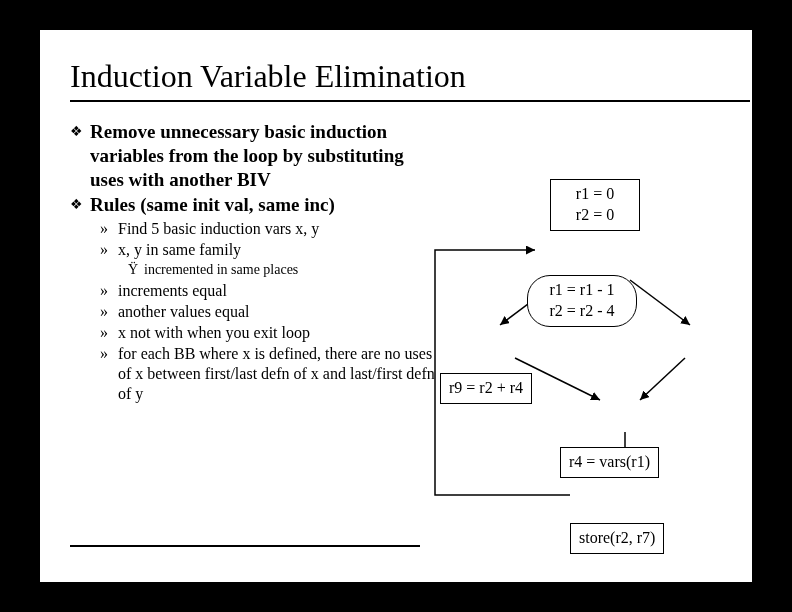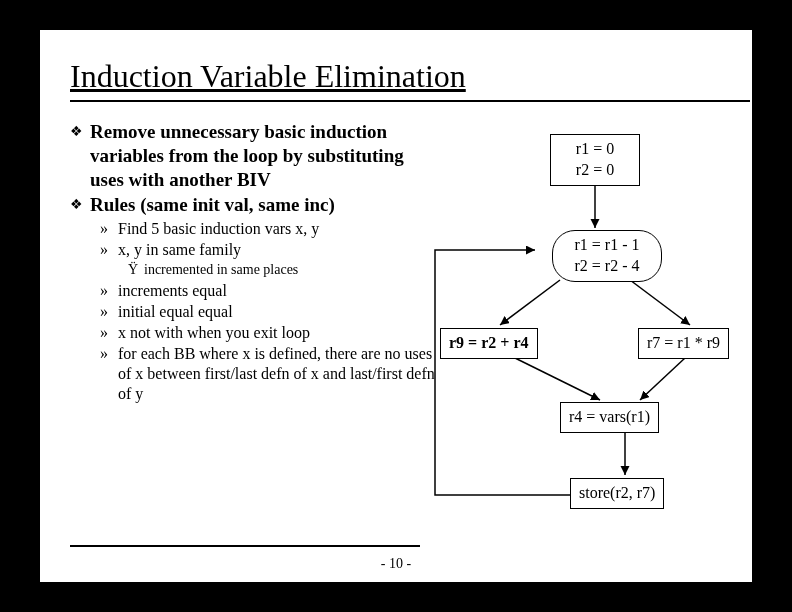--- a/index.html
+++ b/index.html
@@ -18,21 +18,20 @@
     width: 712px;
     height: 552px;
     background: #fff;
   }
   .title {
     position: absolute;
     left: 30px;
     top: 28px;
     font-size: 32px;
     font-weight: 400;
-    text-decoration: underline;
   }
   .title-underline {
     position: absolute;
     left: 30px;
     top: 70px;
     width: 680px;
     height: 2px;
     background: #000;
   }
   .content {
@@ -93,20 +92,21 @@
     height: 420px;
   }
   .box {
     position: absolute;
     border: 1.5px solid #000;
     text-align: center;
     font-size: 16px;
     padding: 4px 8px;
     background: #fff;
     line-height: 1.3;
+    margin-top: 45px;
   }
   svg.arrows {
     position: absolute;
     left: 0;
     top: 0;
     width: 310px;
     height: 420px;
     overflow: visible;
   }
   .pagenum {
@@ -153,21 +153,21 @@
     <div class="bullet-l3">
       <span class="marker">Ÿ</span>
       <span class="text">incremented in same places</span>
     </div>
     <div class="bullet-l2">
       <span class="marker">»</span>
       <span class="text">increments equal</span>
     </div>
     <div class="bullet-l2">
       <span class="marker">»</span>
-      <span class="text">initial equal equal</span>
+      <span class="text">another values equal</span>
     </div>
     <div class="bullet-l2">
       <span class="marker">»</span>
       <span class="text">x not with when you exit loop</span>
     </div>
     <div class="bullet-l2">
       <span class="marker">»</span>
       <span class="text">for each BB where x is defined, there are no uses of x between first/last defn of x and last/first defn of y</span>
     </div>
   </div>
@@ -192,33 +192,29 @@
 
       <line x1="185" y1="312" x2="185" y2="355" stroke="#000" stroke-width="1.5" marker-end="url(#ah)"></line>
 
       <path d="M130 375 L-5 375 L-5 130 L95 130" fill="none" stroke="#000" stroke-width="1.5" marker-end="url(#ah)"></path>
     </svg>
 
     <div class="box" style="left:110px; top:14px; width:72px;">
       <div>r1 = 0</div>
       <div>r2 = 0</div>
     </div>
-    <div class="box" style="left:112px; top:110px; width:92px;border-radius:23px;">
+    <div class="box" style="left:87px; top:110px; width:92px;border-radius:23px;">
       <div>r1 = r1 - 1</div>
       <div>r2 = r2 - 4</div>
     </div>
-    <div class="box" style="left:0px; top:208px;font-weight:bold;">
+    <div class="box" style="left:0px; top:208px;">
       <span>r9 = r2 + r4</span>
-    </div>
-    <div class="box" style="left:198px; top:208px;">
-      <span>r7 = r1 * r9</span>
     </div>
     <div class="box" style="left:120px; top:282px;">
       <span>r4 = vars(r1)</span>
     </div>
     <div class="box" style="left:130px; top:358px;">
       <span>store(r2, r7)</span>
     </div>
   </div>
 
   <div class="footer-line"></div>
-  <div class="pagenum">- 10 -</div>
 </div>
 
 </body></html>

